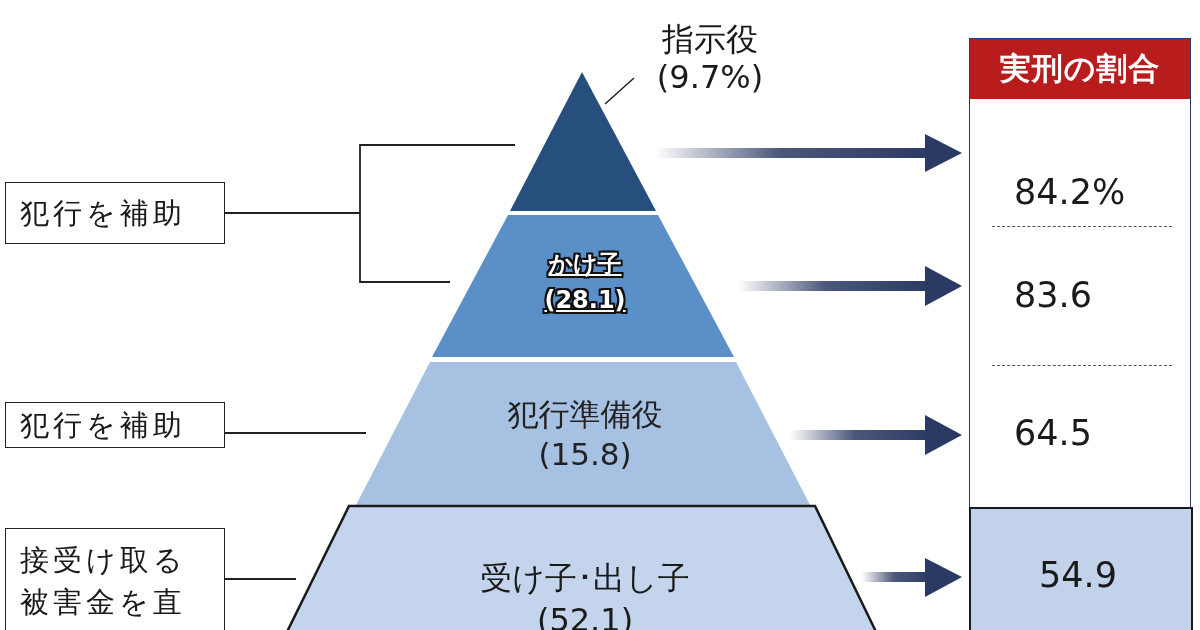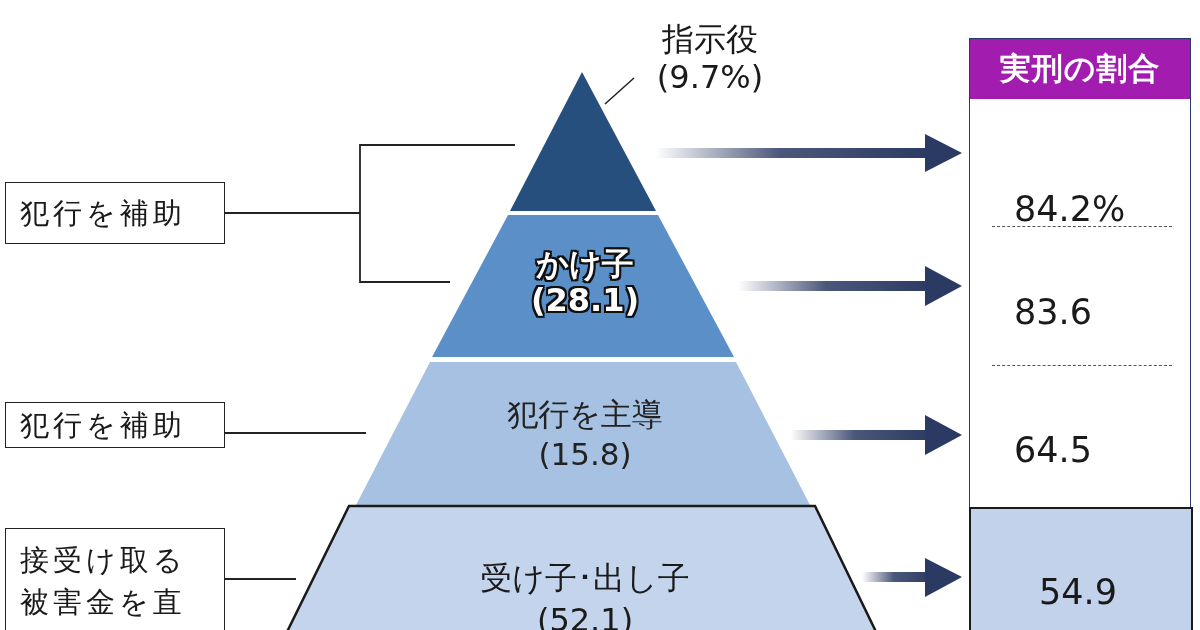--- a/index.html
+++ b/index.html
@@ -5,23 +5,23 @@
   html, body { margin:0; padding:0; }
   body { width:1200px; height:630px; background:#ffffff; position:relative; overflow:hidden;
          font-family:"DejaVu Sans","Liberation Sans",sans-serif; color:#1a1a1a; }
   svg.diagram { position:absolute; left:0; top:0; }
   .side-box { position:absolute; border:1.5px solid #222; background:#fff; box-sizing:border-box;
               font-size:29px; letter-spacing:4px; line-height:34px; padding:0 0 0 14px; display:flex; align-items:center; }
   .tier-label { position:absolute; text-align:center; line-height:38px; }
   .top-label { position:absolute; text-align:center; font-size:32px; line-height:38px; color:#1a1a1a; }
   .panel { position:absolute; left:969px; top:38px; width:222px; height:600px; box-sizing:border-box;
            border:1.5px solid #2a3a6a; background:#fff; }
-  .panel-head { position:absolute; left:0; top:0; width:100%; height:60px; background:#a21caf; color:#fff;
+  .panel-head { position:absolute; left:0; top:0; width:100%; height:60px; background:#b91c1c; color:#fff;
                 font-size:31px; font-weight:bold; display:flex; align-items:center; justify-content:center; letter-spacing:1px; }
-  .rate { position:absolute; left:0; width:100%; font-size:35px; text-align:left; padding-left:44px; box-sizing:border-box;margin-top:17px; }
+  .rate { position:absolute; left:0; width:100%; font-size:35px; text-align:left; padding-left:44px; box-sizing:border-box; }
   .dash { position:absolute; left:22px; width:180px; border-top:1.5px dashed #555; }
   .panel-last { position:absolute; left:969px; top:507px; width:224px; height:130px; box-sizing:border-box;
                 border:2.5px solid #1a1a1a; background:#c2d2ea; }
 </style>
 </head>
 <body>
 
 <svg class="diagram" width="1200" height="630" viewBox="0 0 1200 630">
   <defs>
     <linearGradient id="arrowGrad" x1="0" y1="0" x2="1" y2="0">
@@ -64,28 +64,28 @@
     <rect x="862" y="572" width="71" height="10" fill="url(#arrowGrad)"></rect>
     <polygon points="925,558 962,577 925,597" fill="#2b3a63"></polygon>
   </g>
 </svg>
 
 <div class="top-label" style="left:620px; top:20px; width:180px;">
   <div>指示役</div>
   <div>(9.7%)</div>
 </div>
 
-<div class="tier-label" style="left:470px; top:246px; width:230px; font-size:32px; font-weight:bold; color:#fff; line-height:36px;
-            text-shadow:-2px 0 #111, 2px 0 #111, 0 -2px #111, 0 2px #111, -2px -2px #111, 2px 2px #111, -2px 2px #111, 2px -2px #111;">
+<div class="tier-label" style="left:470px; top:246px; width:230px; font-size:24px; font-weight:bold; color:#fff; line-height:36px;
+            text-shadow:-2px 0 #111, 2px 0 #111, 0 -2px #111, 0 2px #111, -2px -2px #111, 2px 2px #111, -2px 2px #111, 2px -2px #111;text-decoration:underline;">
   <div>かけ子</div>
   <div>(28.1)</div>
 </div>
 
 <div class="tier-label" style="left:440px; top:394px; width:290px; font-size:31px; color:#222; line-height:40px;">
-  <div>犯行を主導</div>
+  <div>犯行準備役</div>
   <div>(15.8)</div>
 </div>
 
 <div class="tier-label" style="left:410px; top:557px; width:350px; font-size:32px; color:#1a1a1a; line-height:42px;">
   <div>受け子･出し子</div>
   <div>(52.1)</div>
 </div>
 
 <div class="side-box" style="left:5px; top:182px; width:220px; height:62px;">
   <span>犯行を補助</span>

